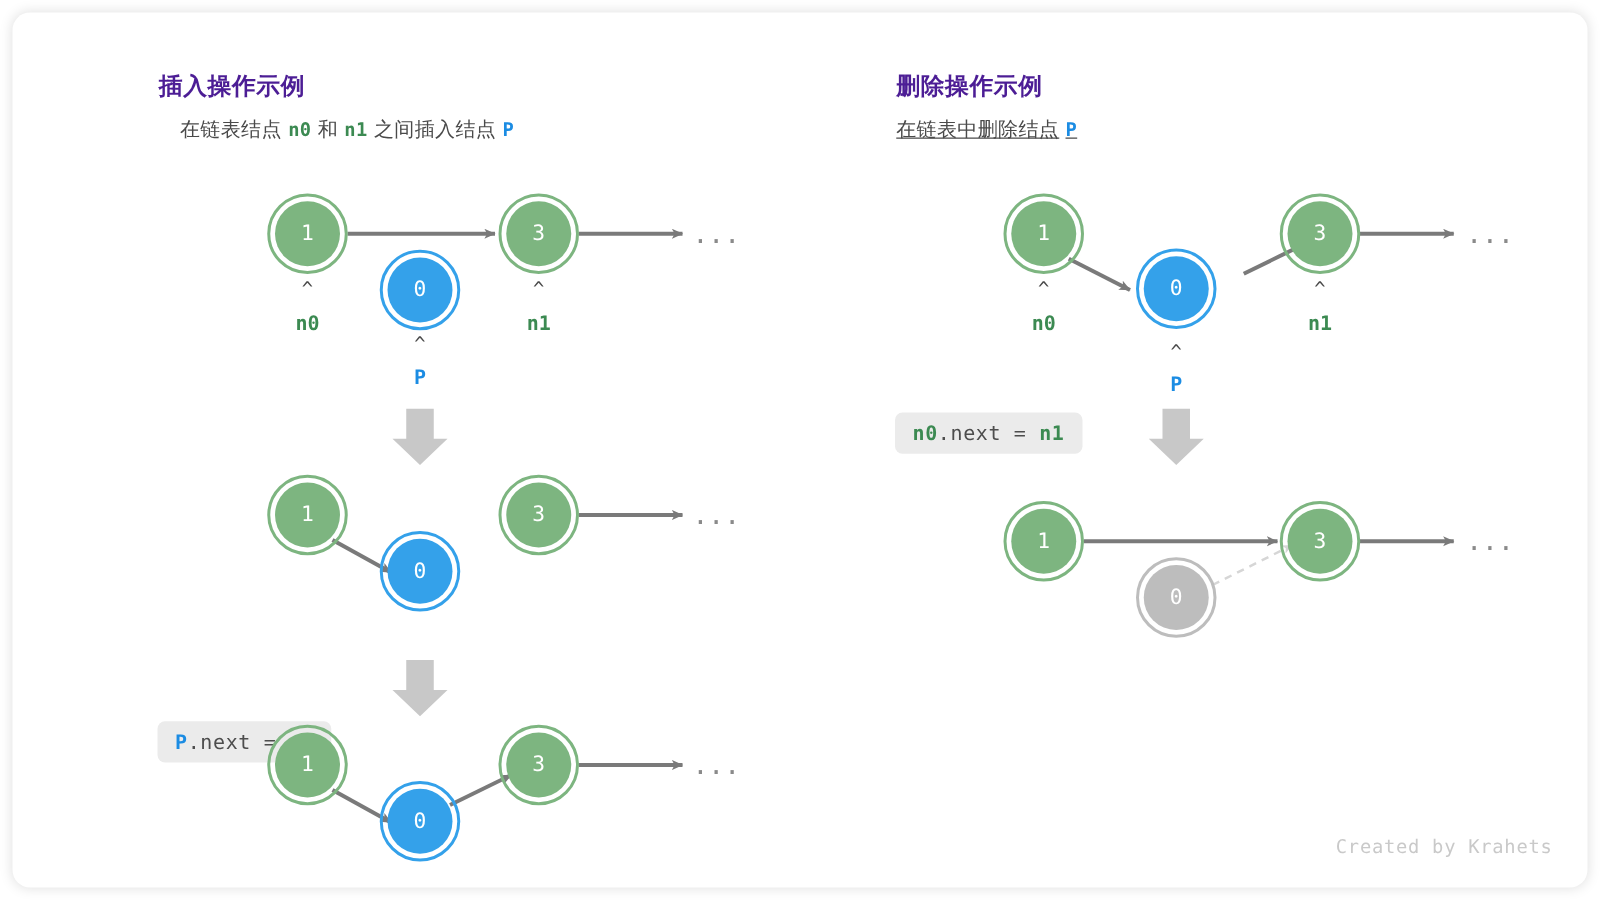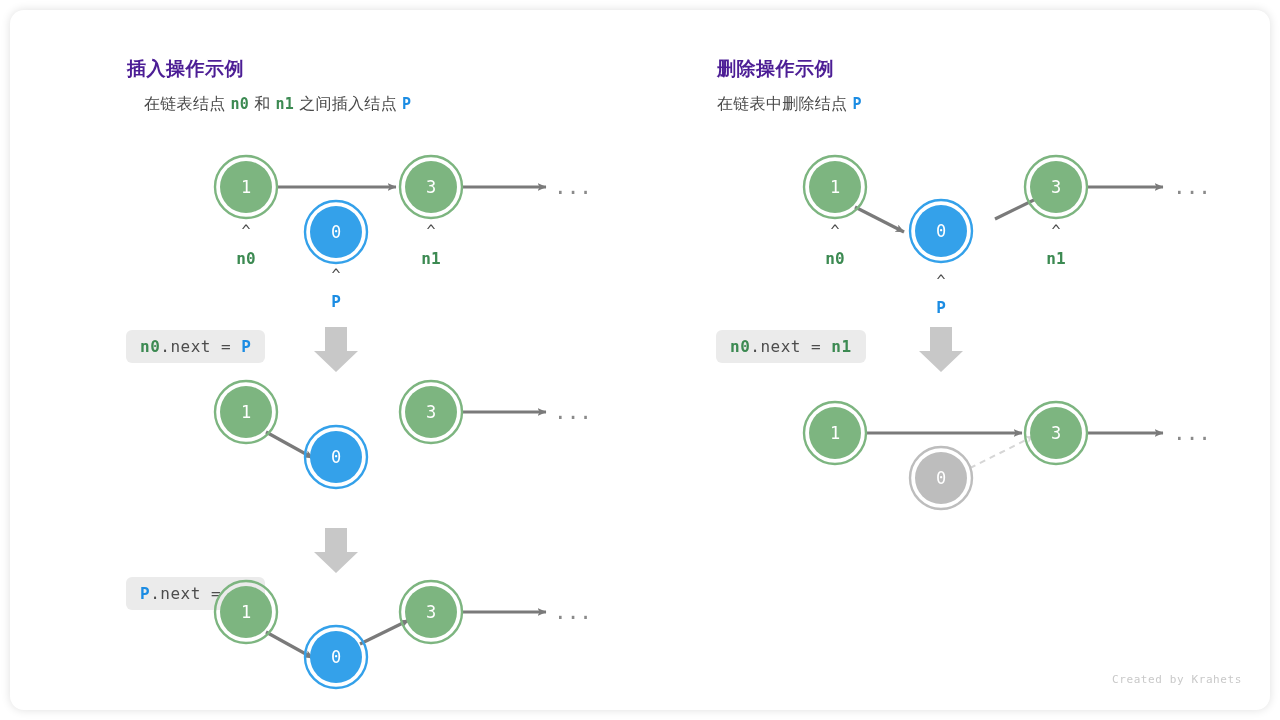--- a/index.html
+++ b/index.html
@@ -82,41 +82,38 @@
     font-size:15px;
     fill:#4a4a4a;
     text-anchor:middle;
   }
   .dots{fill:#8a8a8a;}
 
   .credit{
     position:absolute;
     right:28px;bottom:24px;
     font-family:"DejaVu Sans Mono", monospace;
-    font-size:11px;
+    font-size:15px;
     color:#c9c9c9;
     letter-spacing:.6px;
   }
 </style>
 </head>
 <body>
 
 <div class="card">
 
   <div class="panel panel-left">
 
     <div class="panel-title" style="left:117px;top:46px;">插入操作示例</div>
 
     <div class="panel-subtitle" style="left:117px;top:84px;margin-left:17px;">
       <span>在链表结点</span><span class="tok tok-green">n0</span><span>和</span><span class="tok tok-green">n1</span><span>之间插入结点</span><span class="tok tok-blue">P</span>
     </div>
 
-    <div class="code-box" style="left:116px;top:320px;">
-      <b class="tok-green">n0</b><span>.next = </span><b class="tok-blue">P</b>
-    </div>
 
     <div class="code-box" style="left:116px;top:521px;margin-top:46px;">
       <b class="tok-blue">P</b><span>.next = </span><b class="tok-green">n1</b>
     </div>
 
     <svg class="svg-layer">
       <defs>
         <marker id="ahL" markerWidth="10" markerHeight="10" refX="8.5" refY="4" orient="auto" markerUnits="userSpaceOnUse">
           <path d="M0,0 L9,4 L0,8 L2.2,4 Z" fill="#7a7a7a"></path>
         </marker>
@@ -207,21 +204,21 @@
       <g>
         <path d="M315,518 L337,518 L337,542 L348,542 L326,563 L304,542 L315,542 Z" fill="#c8c8c8"></path>
       </g>
     </svg>
   </div>
 
   <div class="panel panel-right">
 
     <div class="panel-title" style="left:77px;top:46px;">删除操作示例</div>
 
-    <div class="panel-subtitle" style="left:77px;top:84px;">
+    <div class="panel-subtitle" style="left:77px;top:84px;text-decoration:underline;">
       <span>在链表中删除结点</span><span class="tok tok-blue">P</span>
     </div>
 
     <div class="code-box" style="left:76px;top:320px;">
       <b class="tok-green">n0</b><span>.next = </span><b class="tok-green">n1</b>
     </div>
 
     <svg class="svg-layer">
       <defs>
         <marker id="ahR" markerWidth="10" markerHeight="10" refX="8.5" refY="4" orient="auto" markerUnits="userSpaceOnUse">

